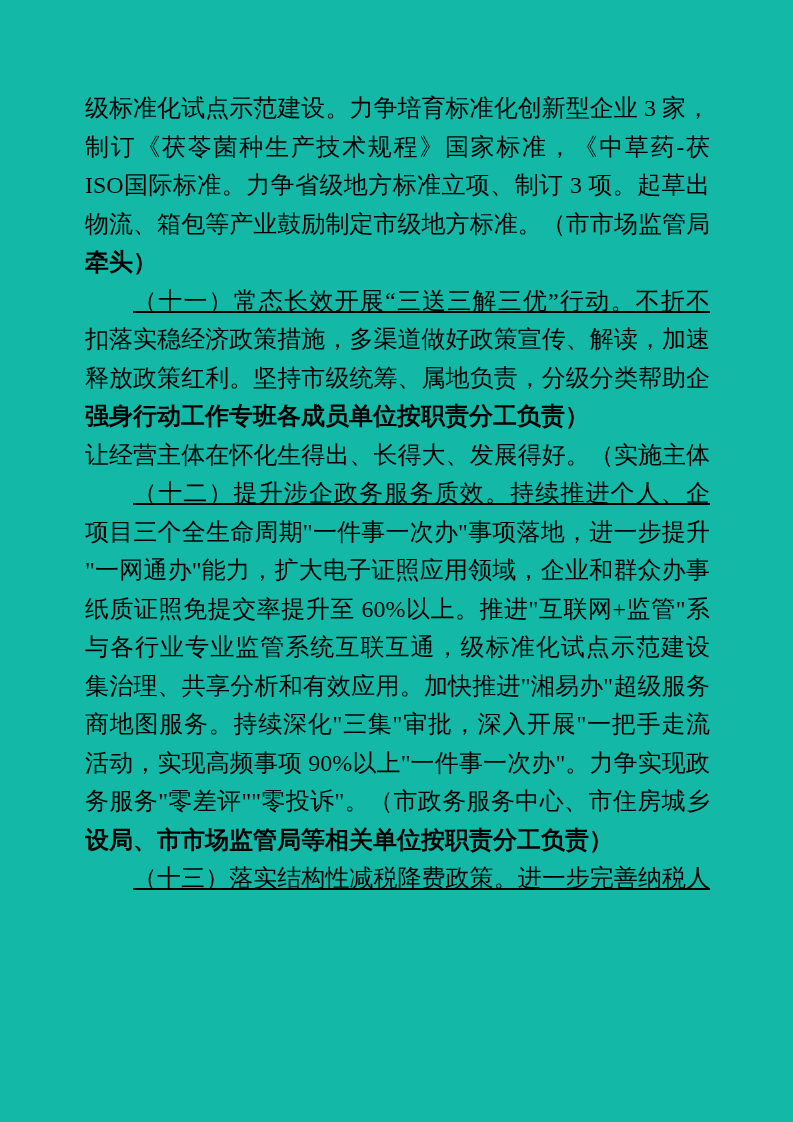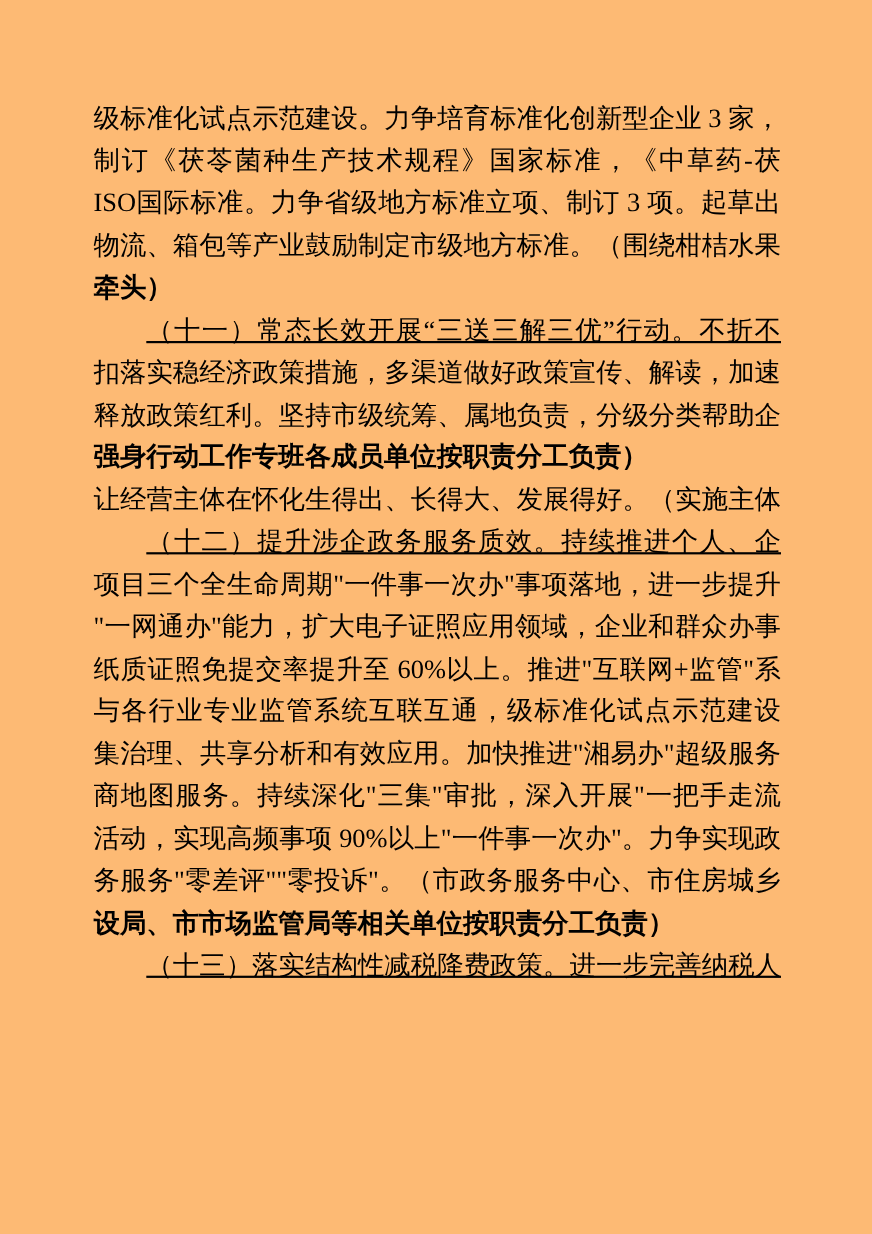--- a/index.html
+++ b/index.html
@@ -4,21 +4,21 @@
 <style>
   html, body {
     margin: 0;
     padding: 0;
     background: #ffffff;
   }
   .page {
     position: relative;
     width: 793px;
     height: 1122px;
-    background: #fdba74;
+    background: #14b8a6;
     overflow: hidden;
     font-family: "Liberation Serif", serif;
   }
   .textblock {
     position: absolute;
     left: 85px;
     top: 89px;
     width: 625px;
     color: #000000;
     font-size: 24px;
@@ -40,21 +40,21 @@
   }
 </style>
 </head>
 <body>
 
 <div class="page">
   <div class="textblock" id="lines">
       <div class="line">级标准化试点示范建设。力争培育标准化创新型企业 3 家，</div>
       <div class="line">制订《茯苓菌种生产技术规程》国家标准，《中草药-茯苓》</div>
       <div class="line">ISO国际标准。力争省级地方标准立项、制订 3 项。起草出</div>
-      <div class="line">物流、箱包等产业鼓励制定市级地方标准。（围绕柑桔水果</div>
+      <div class="line">物流、箱包等产业鼓励制定市级地方标准。（市市场监管局</div>
       <div class="line end">牵头）</div>
       <div class="line indent">（十一）常态长效开展“三送三解三优”行动。不折不</div>
       <div class="line">扣落实稳经济政策措施，多渠道做好政策宣传、解读，加速</div>
       <div class="line">释放政策红利。坚持市级统筹、属地负责，分级分类帮助企</div>
       <div class="line end">强身行动工作专班各成员单位按职责分工负责）</div>
       <div class="line">让经营主体在怀化生得出、长得大、发展得好。（实施主体</div>
       <div class="line indent">（十二）提升涉企政务服务质效。持续推进个人、企业、</div>
       <div class="line">项目三个全生命周期"一件事一次办"事项落地，进一步提升</div>
       <div class="line">"一网通办"能力，扩大电子证照应用领域，企业和群众办事</div>
       <div class="line">纸质证照免提交率提升至 60%以上。推进"互联网+监管"系统</div>

